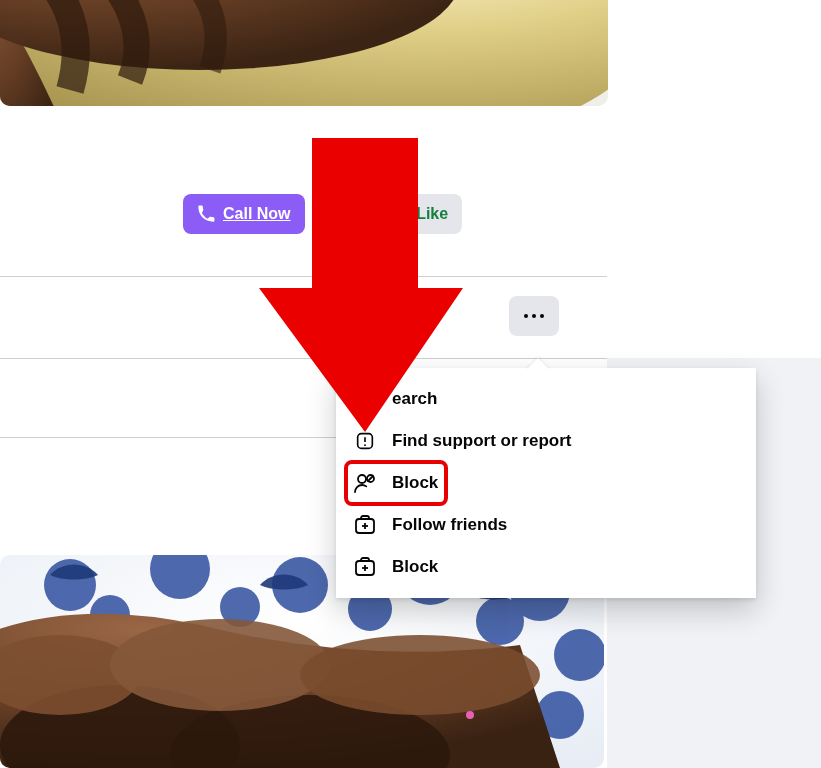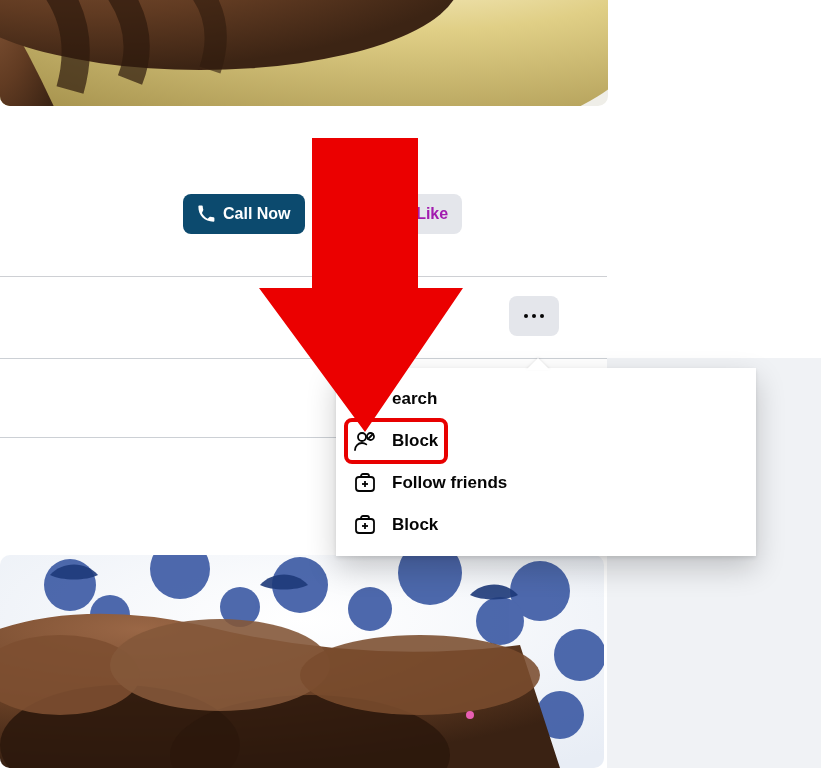--- a/index.html
+++ b/index.html
@@ -44,26 +44,27 @@
     gap: 8px;
     height: 40px;
     padding: 0 14px;
     border-radius: 8px;
     font-weight: 700;
     font-size: 16px;
     cursor: pointer;
     border: none;
   }
   .btn-primary {
-    background: #0c4a6e;
+    background: #8b5cf6;
     color: #ffffff;
+    text-decoration: underline;
   }
   .btn-secondary {
     background: #e4e6eb;
-    color: #a21caf;
+    color: #15803d;
   }
   .btn svg { display:block; }
   
   .hr1 {
     position: absolute;
     left: 0;
     top: 276px;
     width: 607px;
     height: 1px;
     background: #ced0d4;
@@ -266,20 +267,30 @@
     <div class="menu-item">
       <span class="micon" style="visibility:hidden;">
         <svg width="22" height="22" viewBox="0 0 24 24" fill="none" stroke="#050505" stroke-width="2">
             <circle cx="10" cy="10" r="7"></circle>
             <line x1="21" y1="21" x2="15" y2="15"></line>
           </svg>
       </span>
       <span>earch</span>
     </div>
 
+    <div class="menu-item">
+      <span class="micon">
+        <svg width="22" height="22" viewBox="0 0 24 24" fill="none" stroke="#050505" stroke-width="1.8" stroke-linejoin="round">
+            <rect x="4" y="4" width="16" height="16" rx="4"></rect>
+            <line x1="12" y1="8" x2="12" y2="13"></line>
+            <circle cx="12" cy="16.5" r="1" fill="#050505" stroke="none"></circle>
+          </svg>
+      </span>
+      <span>Find support or report</span>
+    </div>
 
     <div class="menu-item highlight">
       <span class="micon">
         <svg width="24" height="24" viewBox="0 0 24 24" fill="none" stroke="#050505" stroke-width="1.8" stroke-linecap="round" stroke-linejoin="round">
           <circle cx="9" cy="8" r="4"></circle>
           <path d="M2 21c0-3.9 3.1-7 7-7 1.6 0 3.1.5 4.3 1.4"></path>
           <circle cx="17.5" cy="7.5" r="3.5"></circle>
           <line x1="15" y1="10" x2="20" y2="5"></line>
         </svg>
       </span>

